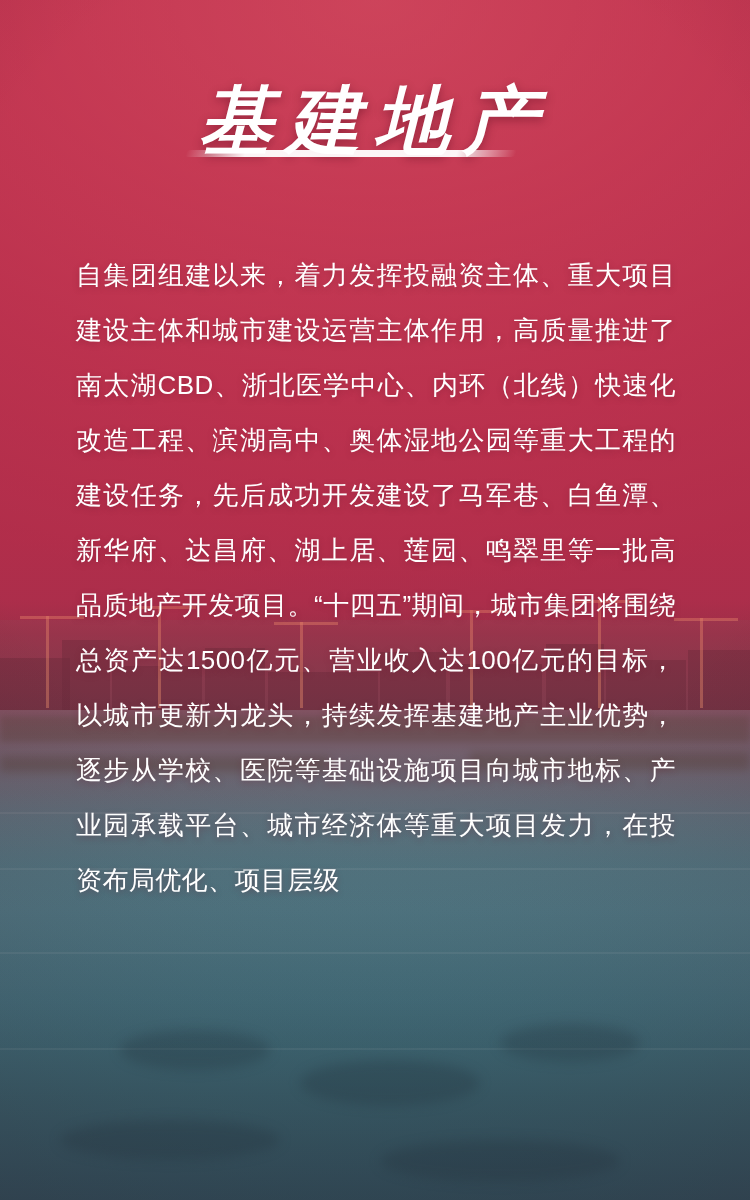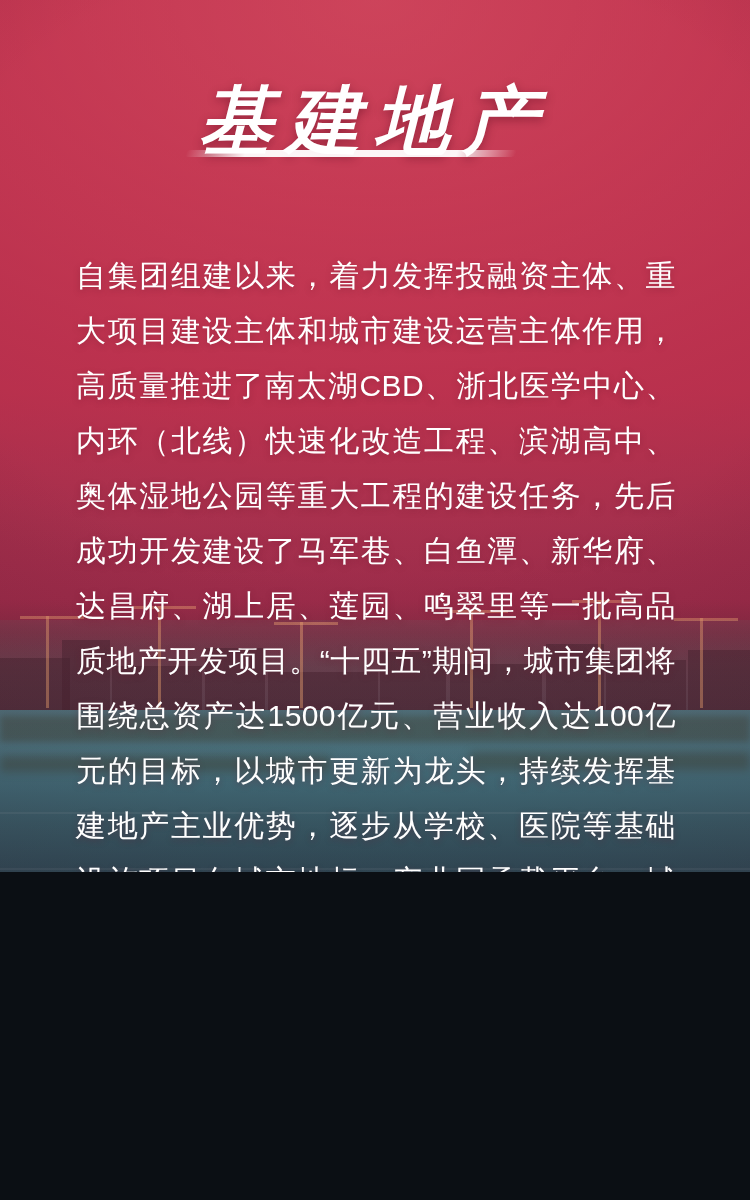--- a/index.html
+++ b/index.html
@@ -7,21 +7,21 @@
     margin: 0;
     padding: 0;
     background: #0b0f14;
   }
   body {
     font-family: "Liberation Sans", sans-serif;
   }
   .poster {
     position: relative;
     width: 750px;
-    height: 872px;
+    height: 1200px;
     overflow: hidden;
     background: #b5314b;
   }
 
   
   .bg {
     position: absolute;
     inset: 0;
     overflow: hidden;
   }
@@ -140,21 +140,21 @@
     background: linear-gradient(90deg, rgba(255,255,255,0.0) 0%, rgba(255,255,255,0.95) 18%, rgba(255,255,255,0.95) 82%, rgba(255,255,255,0.0) 100%);
     border-radius: 4px;
     transform: skewX(-18deg);
   }
   .body-text {
     position: absolute;
     top: 248px;
     left: 76px;
     width: 600px;
     color: #ffffff;
-    font-size: 30px;
+    font-size: 26px;
     line-height: 55px;
     text-align: justify;
     text-justify: inter-ideograph;
     letter-spacing: 0.4px;
     text-shadow: 0 2px 6px rgba(100,20,40,0.35);
   }
 </style>
 </head>
 <body>
 

